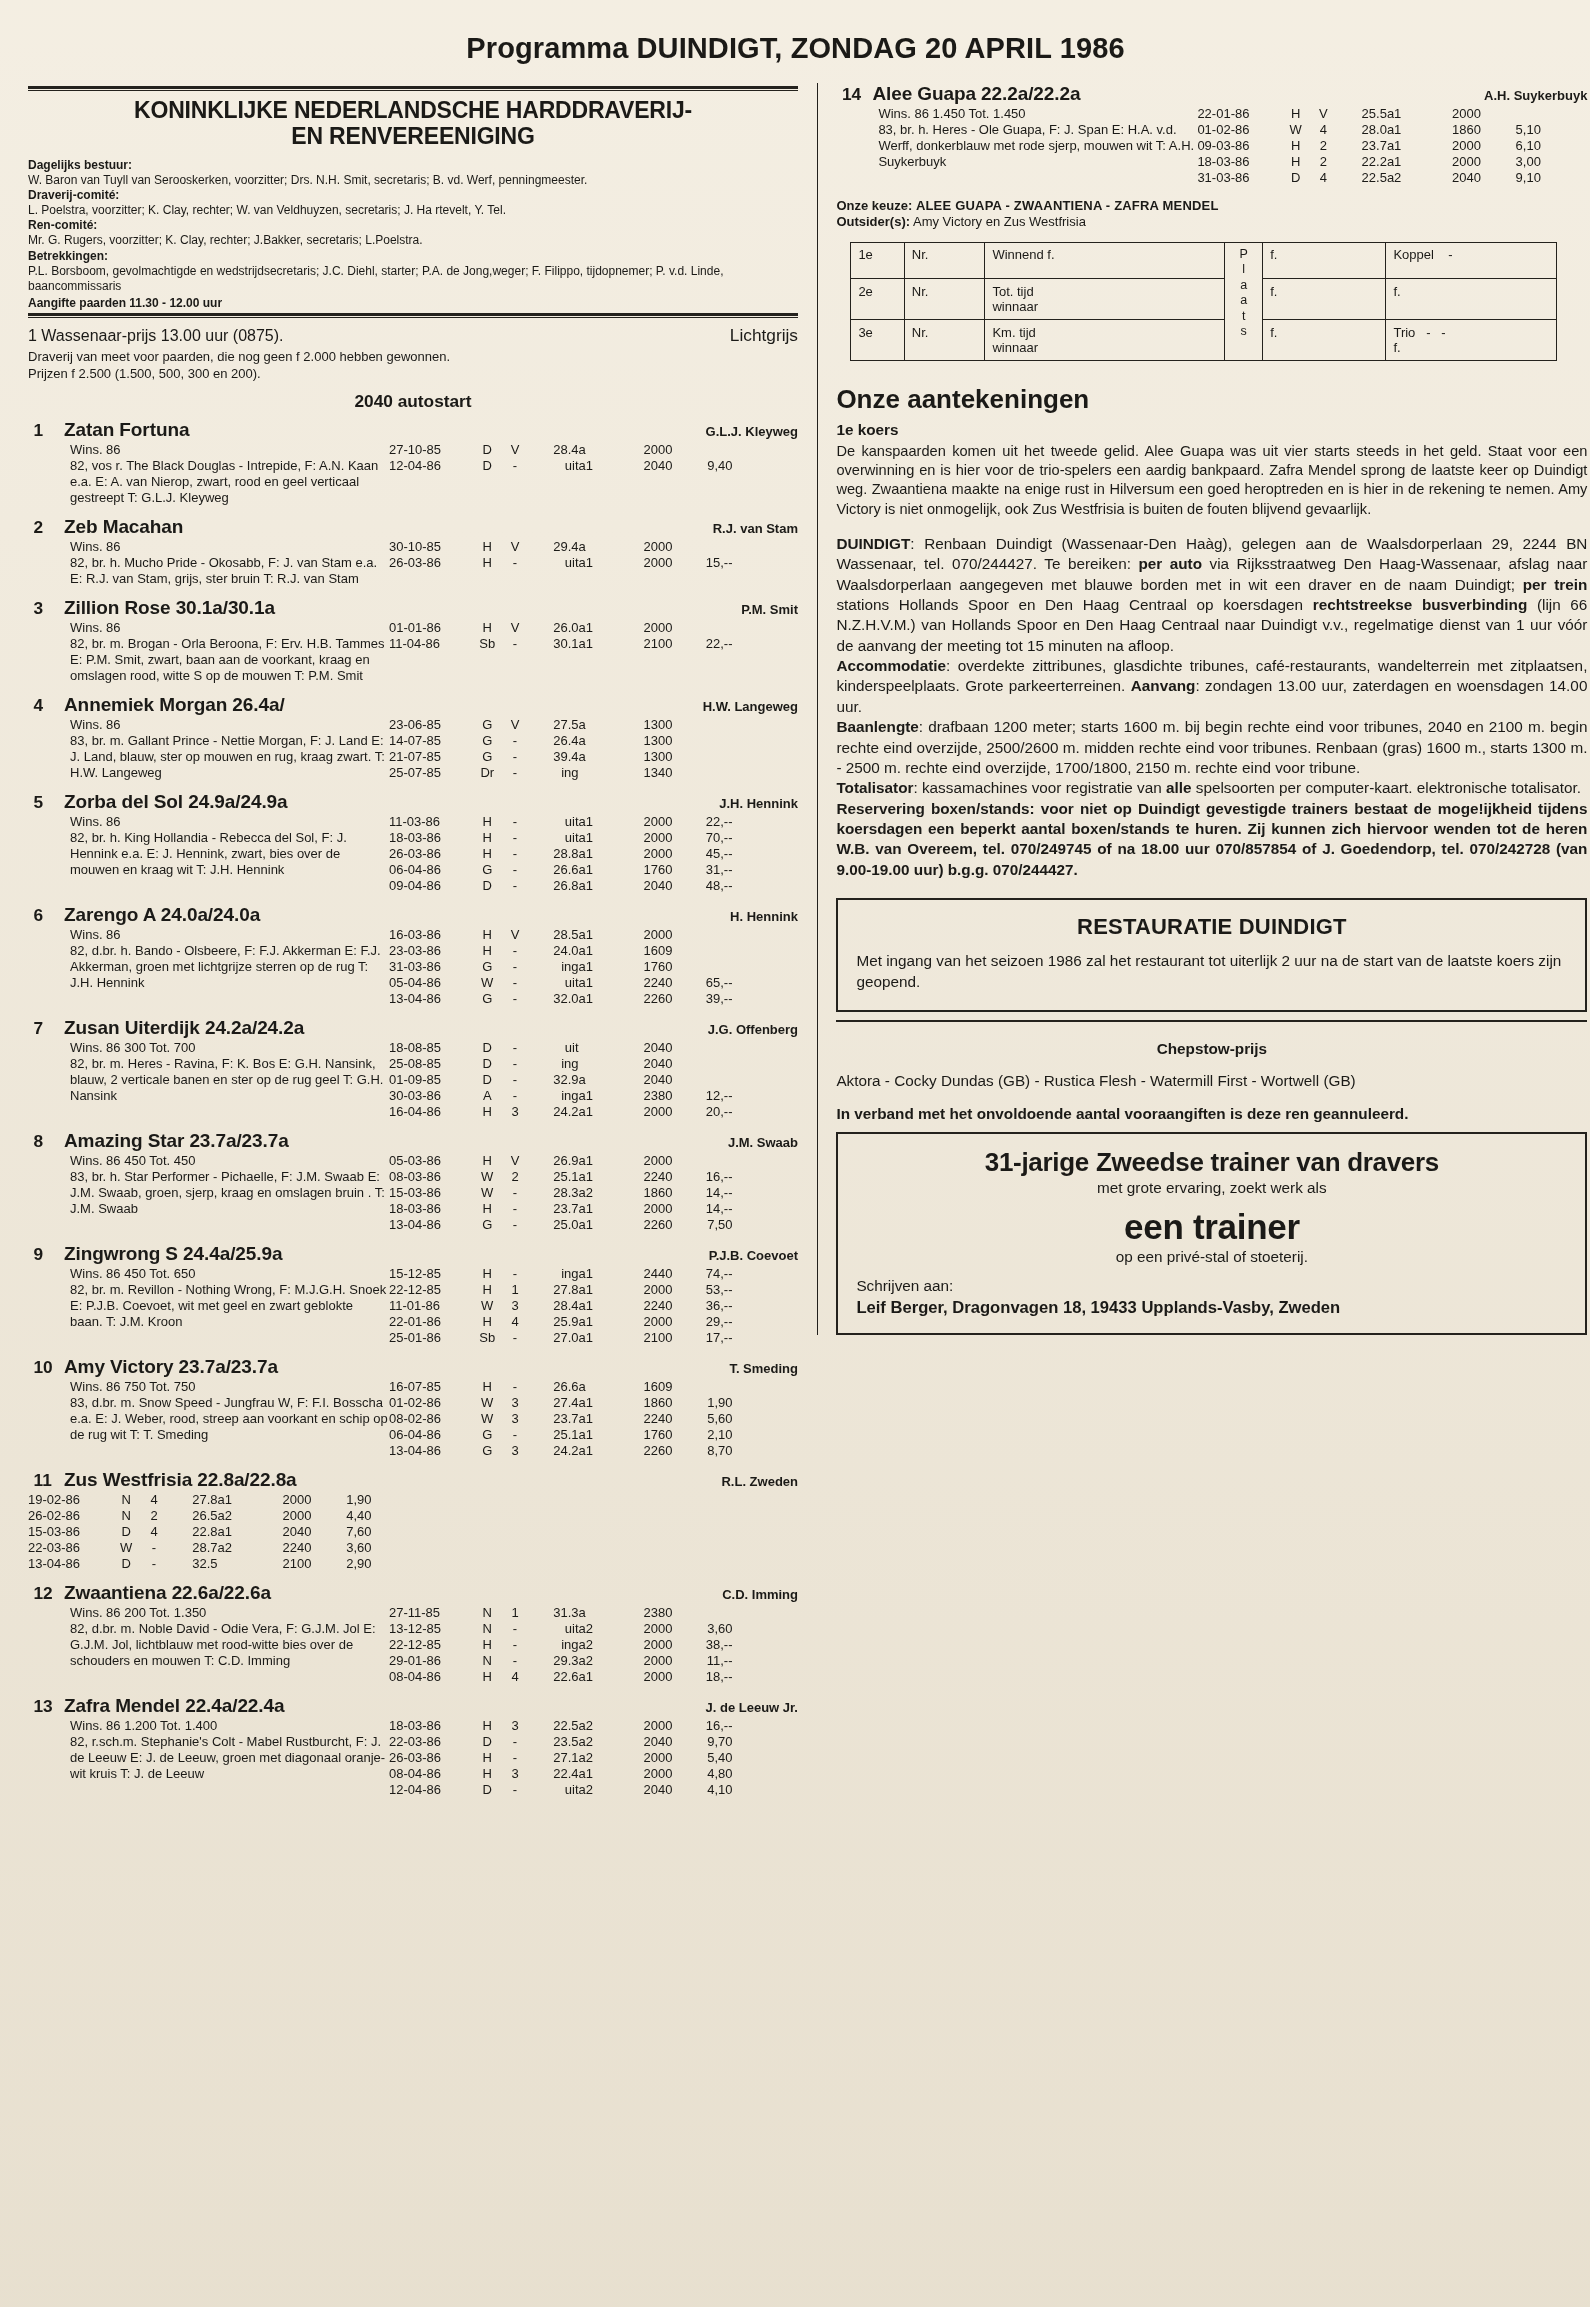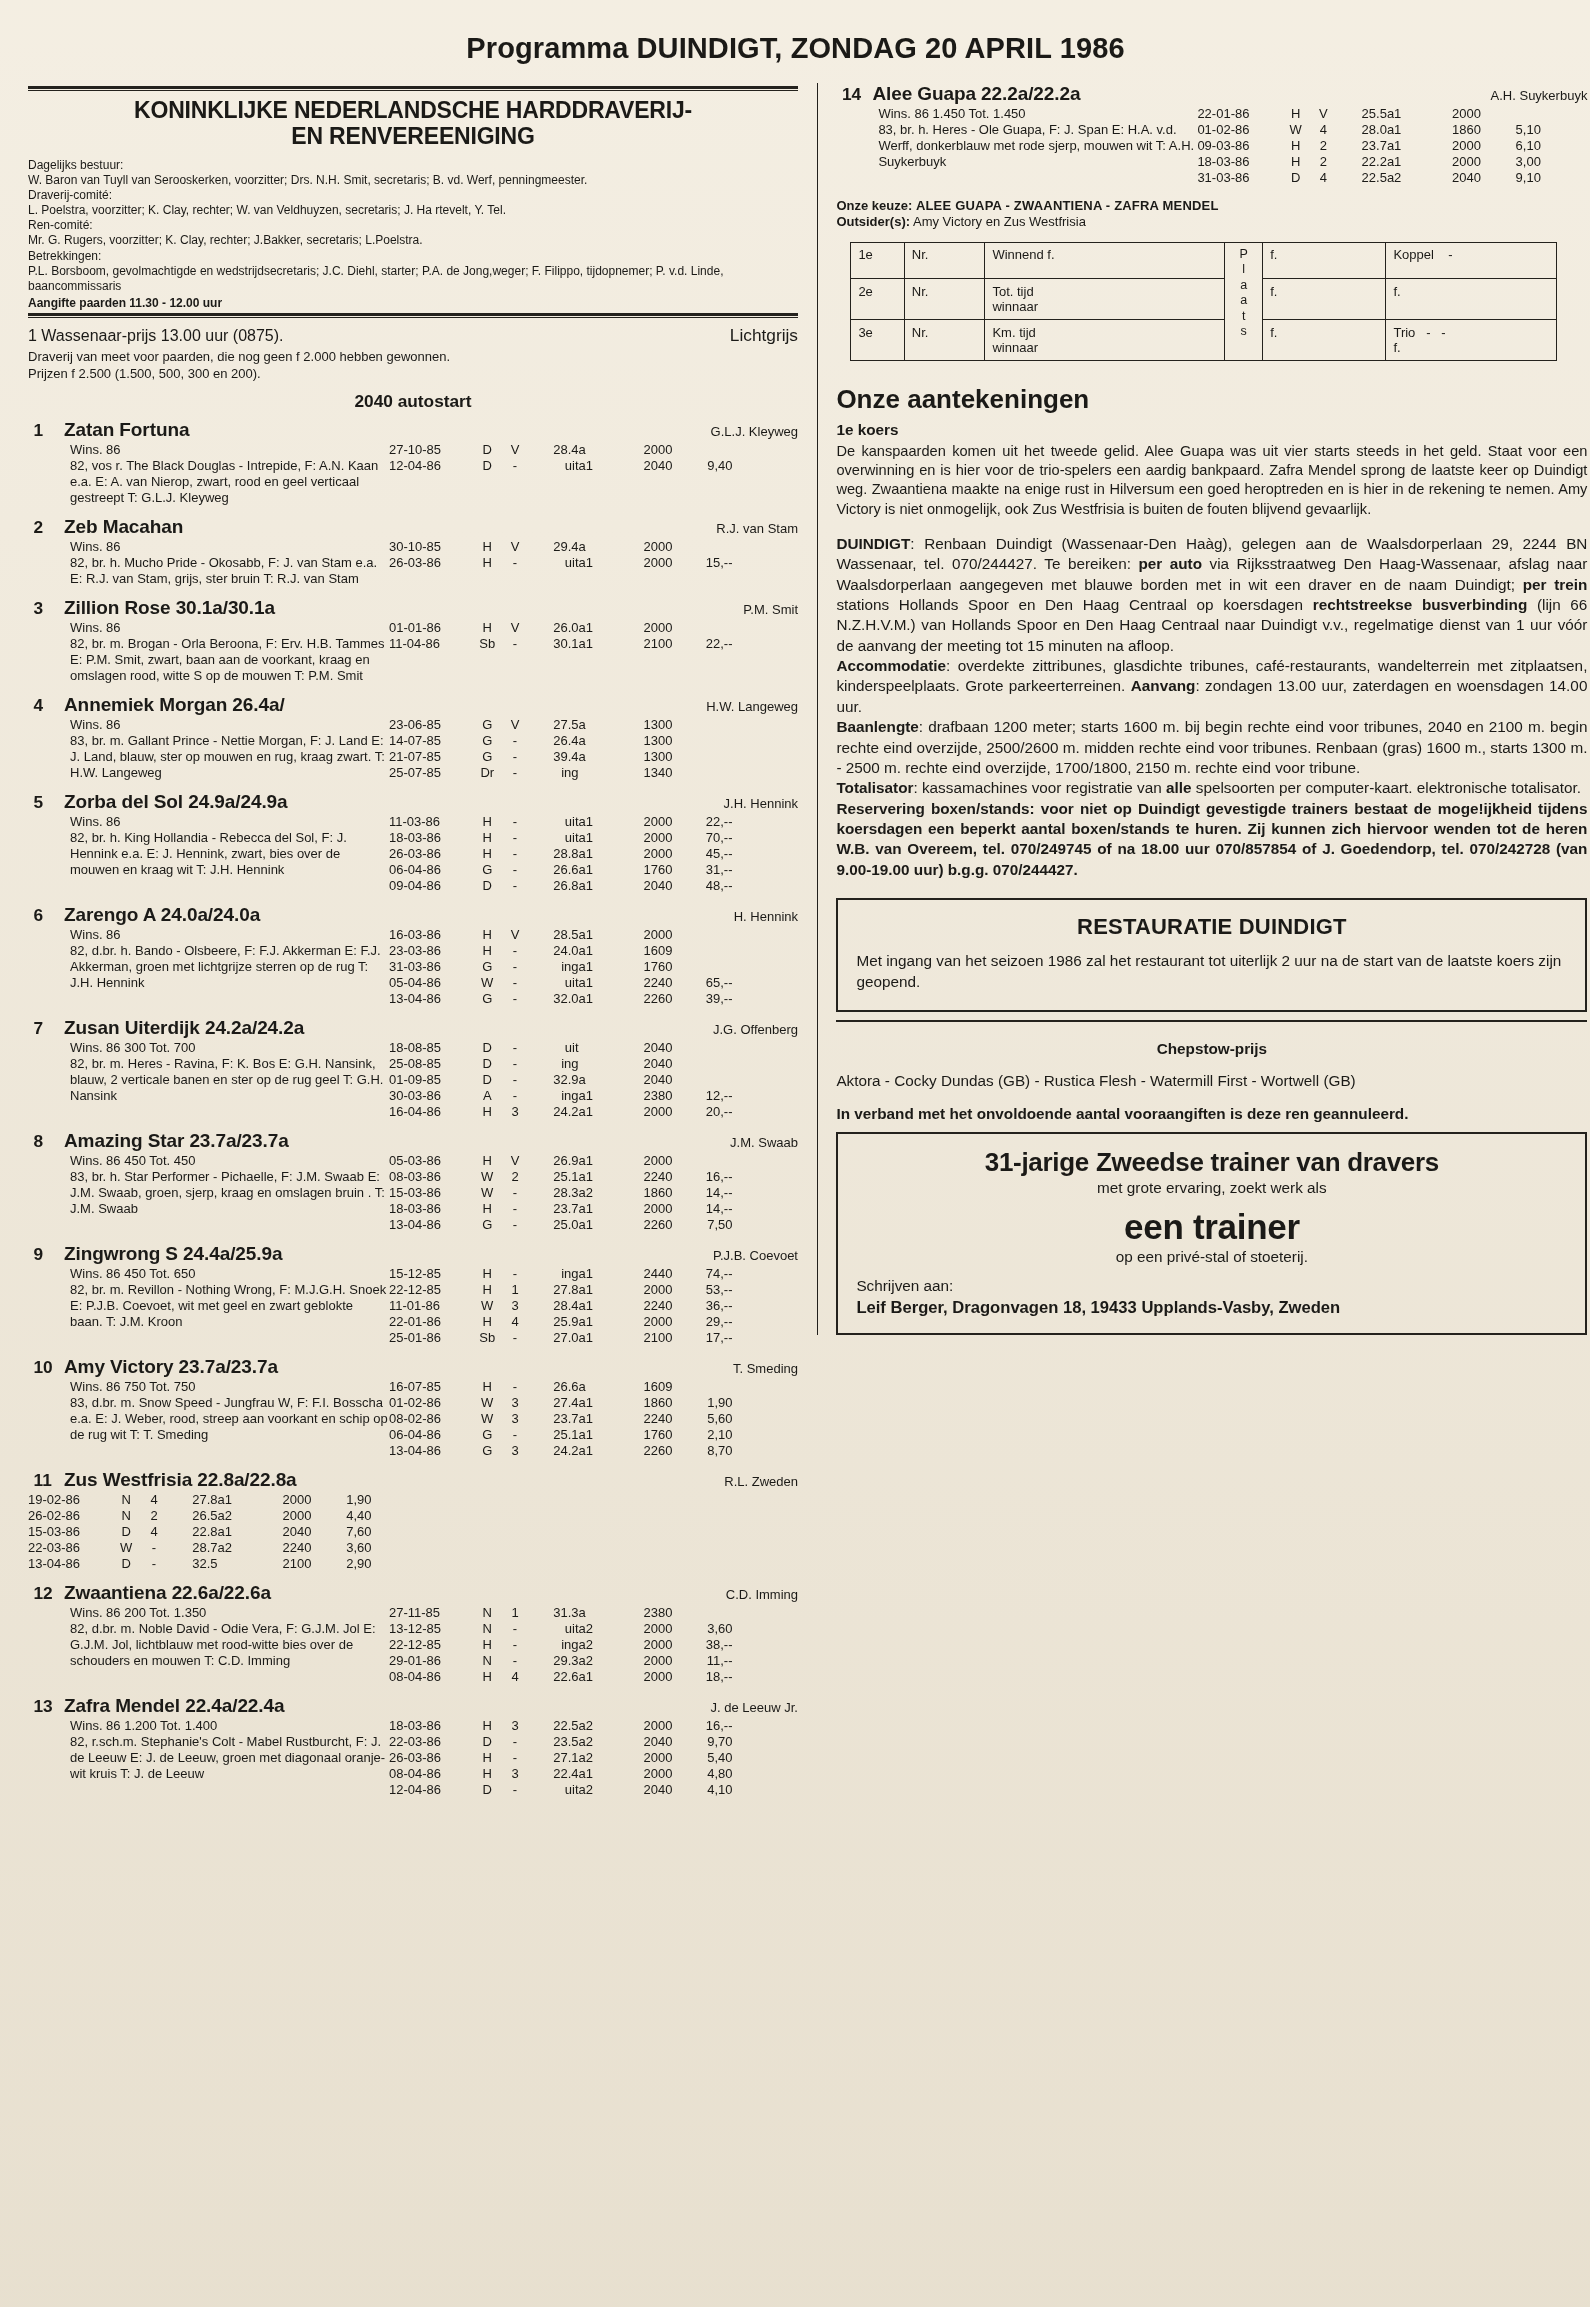--- a/index.html
+++ b/index.html
@@ -21,37 +21,37 @@
   .cols{display:flex;align-items:flex-start;}
   .colL{width:770px;flex:0 0 770px;}
   .gutter{width:19.4px;flex:0 0 19.4px;}
   .colR{width:770px;flex:0 0 770px;border-left:1.4px solid #22201c;padding-left:18px;box-sizing:border-box;}
   .rule-thick{border-top:3.5px solid #24221d;border-bottom:1.4px solid #24221d;height:1.4px;margin:2.8px 0 7px 0;}
   .rule-med{border-top:2.1px solid #24221d;margin:8.3px 0;}
 
   
   .assoc-title{font-size:23px;font-weight:bold;text-align:center;line-height:1.12;margin:4.2px 0 8.3px 0;letter-spacing:-0.2px;}
   .assoc-body{font-size:12px;line-height:1.26;}
-  .assoc-body b{font-weight:normal;margin-top:8px;}
+  .assoc-body b{font-weight:bold;margin-top:8px;}
   .assoc-body p{margin:0;}
   .assoc-foot{font-size:12px;font-weight:bold;margin-top:2.1px;}
 
   
   .race-head{display:flex;justify-content:space-between;align-items:baseline;margin-top:4.2px;}
   .race-title{font-size:16px;font-weight:normal;}
   .race-colour{font-size:17.3px;}
   .race-cond{font-size:13px;line-height:1.3;margin-top:2.8px;}
   .race-start{text-align:center;font-size:17.3px;font-weight:bold;margin:8.3px 0 7px 0;}
 
   
   .horse{margin-bottom:10.4px;}
   .h-top{display:flex;align-items:baseline;}
   .h-num{width:36px;flex:0 0 36px;font-size:17.3px;font-weight:bold;text-align:left;padding-left:5.5px;box-sizing:border-box;}
   .h-name{font-size:19px;font-weight:bold;flex:1 1 auto;letter-spacing:-0.1px;}
-  .h-driver{font-size:13px;font-weight:normal;white-space:nowrap;padding-left:7px;}
+  .h-driver{font-size:13px;font-weight:bold;white-space:nowrap;padding-left:7px;}
   .h-body{display:flex;margin-top:0.7px;}
   .h-desc{width:361px;flex:0 0 361px;padding-left:42px;box-sizing:border-box;font-size:13px;line-height:1.23;}
   .h-desc .wins{display:block;}
   .h-form{flex:1 1 auto;font-size:13px;line-height:1.23;}
   .frow{display:flex;}
   .f-date{width:83px;flex:0 0 83px;}
   .f-track{width:30.5px;flex:0 0 30.5px;text-align:center;}
   .f-pos{width:25px;flex:0 0 25px;text-align:center;}
   .f-time{width:51px;flex:0 0 51px;text-align:right;}
   .f-auto{width:36px;flex:0 0 36px;text-align:left;}

